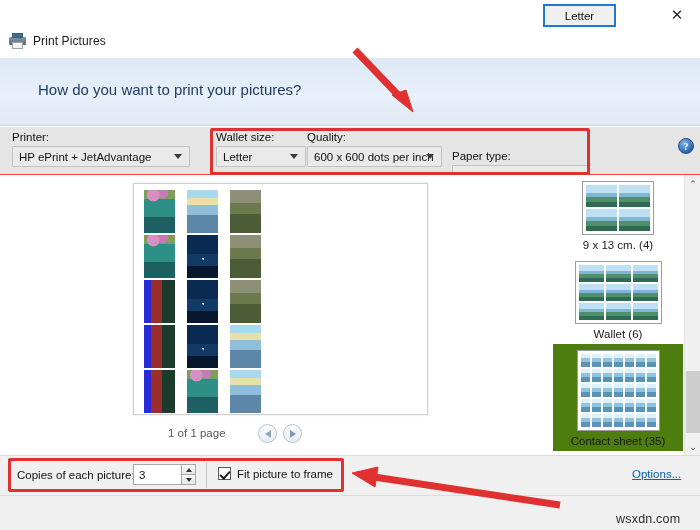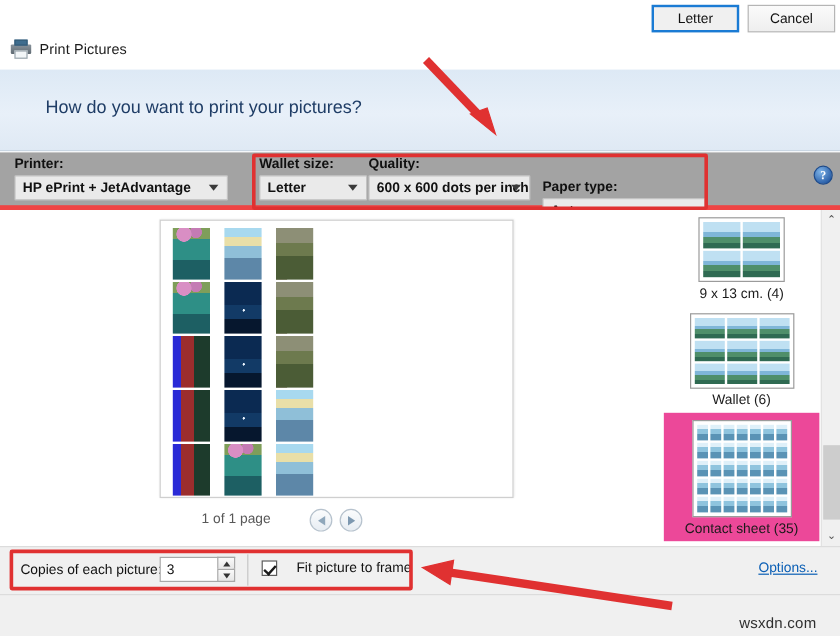--- a/index.html
+++ b/index.html
@@ -58,21 +58,21 @@
     padding-left: 32px;
   }
   .banner-text {
     position: absolute; left: 38px; top: 23px;
     font-size: 15px; color: #1f3d66;
   }
 
   
   .toolbar {
     position: absolute; left: 0; top: 127px; width: 700px; height: 48px;
-    background: #a3a3a3; border-bottom: 4px solid #ef4444; font-weight: bold;
+    background: #e5e5e5; border-bottom: 1px solid #ef4444;
   }
   .field { position: absolute; }
   .field-label {
     font-size: 11.5px; color: #101010; display: block; margin-bottom: 3px;
   }
   .combo {
     height: 21px; background: #eaeaea;
     border: 1px solid #c2c2c2; border-radius: 1px;
     display: flex; align-items: center; position: relative;
     cursor: pointer;
@@ -186,21 +186,21 @@
   
   .layout-pane {
     position: absolute; left: 553px; top: 0; width: 130px; height: 280px;
     background: #ffffff; overflow: hidden;
   }
   .layout-item {
     width: 130px; padding: 6px 0 4px 0;
     display: flex; flex-direction: column; align-items: center;
     cursor: pointer;
   }
-  .layout-item.selected { background: #ec4899; }
+  .layout-item.selected { background: #4d7c0f; }
   .layout-label {
     font-size: 11.5px; color: #1a1a1a; margin-top: 4px; 
   }
   .lay-box {
     border: 1px solid #9b9b9b; background: #fff; padding: 3px;
     display: grid;
   }
   .lay-cell {
     background:
       linear-gradient(#bfe0f2 0 38%, #7fb6d8 38% 55%, #4f8f6a 55% 78%, #2f6a52 78% 100%);
@@ -260,21 +260,21 @@
   }
   .spin-b.up { border-bottom: 0; }
   .spin-b .ar-u { width:0;height:0;border-left:3px solid transparent;border-right:3px solid transparent;border-bottom:4px solid #333; }
   .spin-b .ar-d { width:0;height:0;border-left:3px solid transparent;border-right:3px solid transparent;border-top:4px solid #333; }
   .vdiv {
     position: absolute; left: 206px; top: 6px; width: 1px; height: 26px;
     background: #c6c6c6;
   }
   .fit-check {
     position: absolute; left: 218px; top: 11px;
-    display: flex; align-items: center; gap: 16px; cursor: pointer;
+    display: flex; align-items: center; gap: 6px; cursor: pointer;
   }
   .cbox {
     width: 13px; height: 13px; border: 1px solid #5a5a5a; background: #fff;
     position: relative;
   }
   .cbox::after {
     content: ""; position: absolute; left: 3px; top: 1px;
     width: 4px; height: 8px; border: solid #1a1a1a;
     border-width: 0 2px 2px 0; transform: rotate(42deg);
   }
@@ -492,21 +492,20 @@
     <div class="vdiv"></div>
     <div class="fit-check">
       <span class="cbox"></span>
       <span class="fit-label">Fit picture to frame</span>
     </div>
   </div>
   <div class="options-link">Options...</div>
 
   <div class="footer"></div>
   <div class="btn primary">Letter</div>
-  <div class="btn secondary">Cancel</div>
   <div class="watermark">wsxdn.com</div>
 
   <div class="red-box" id="box-top"></div>
   <div class="red-box" id="box-bottom"></div>
   <svg class="annot-svg">
     <g stroke="#e03131" fill="#e03131" stroke-width="7" stroke-linecap="butt">
       <line x1="355" y1="50" x2="400" y2="97"></line>
       <polygon points="413,112 392,95 406,90" stroke-width="1"></polygon>
       <line x1="560" y1="505" x2="374" y2="477"></line>
       <polygon points="352,473 378,467 375,487" stroke-width="1"></polygon>

